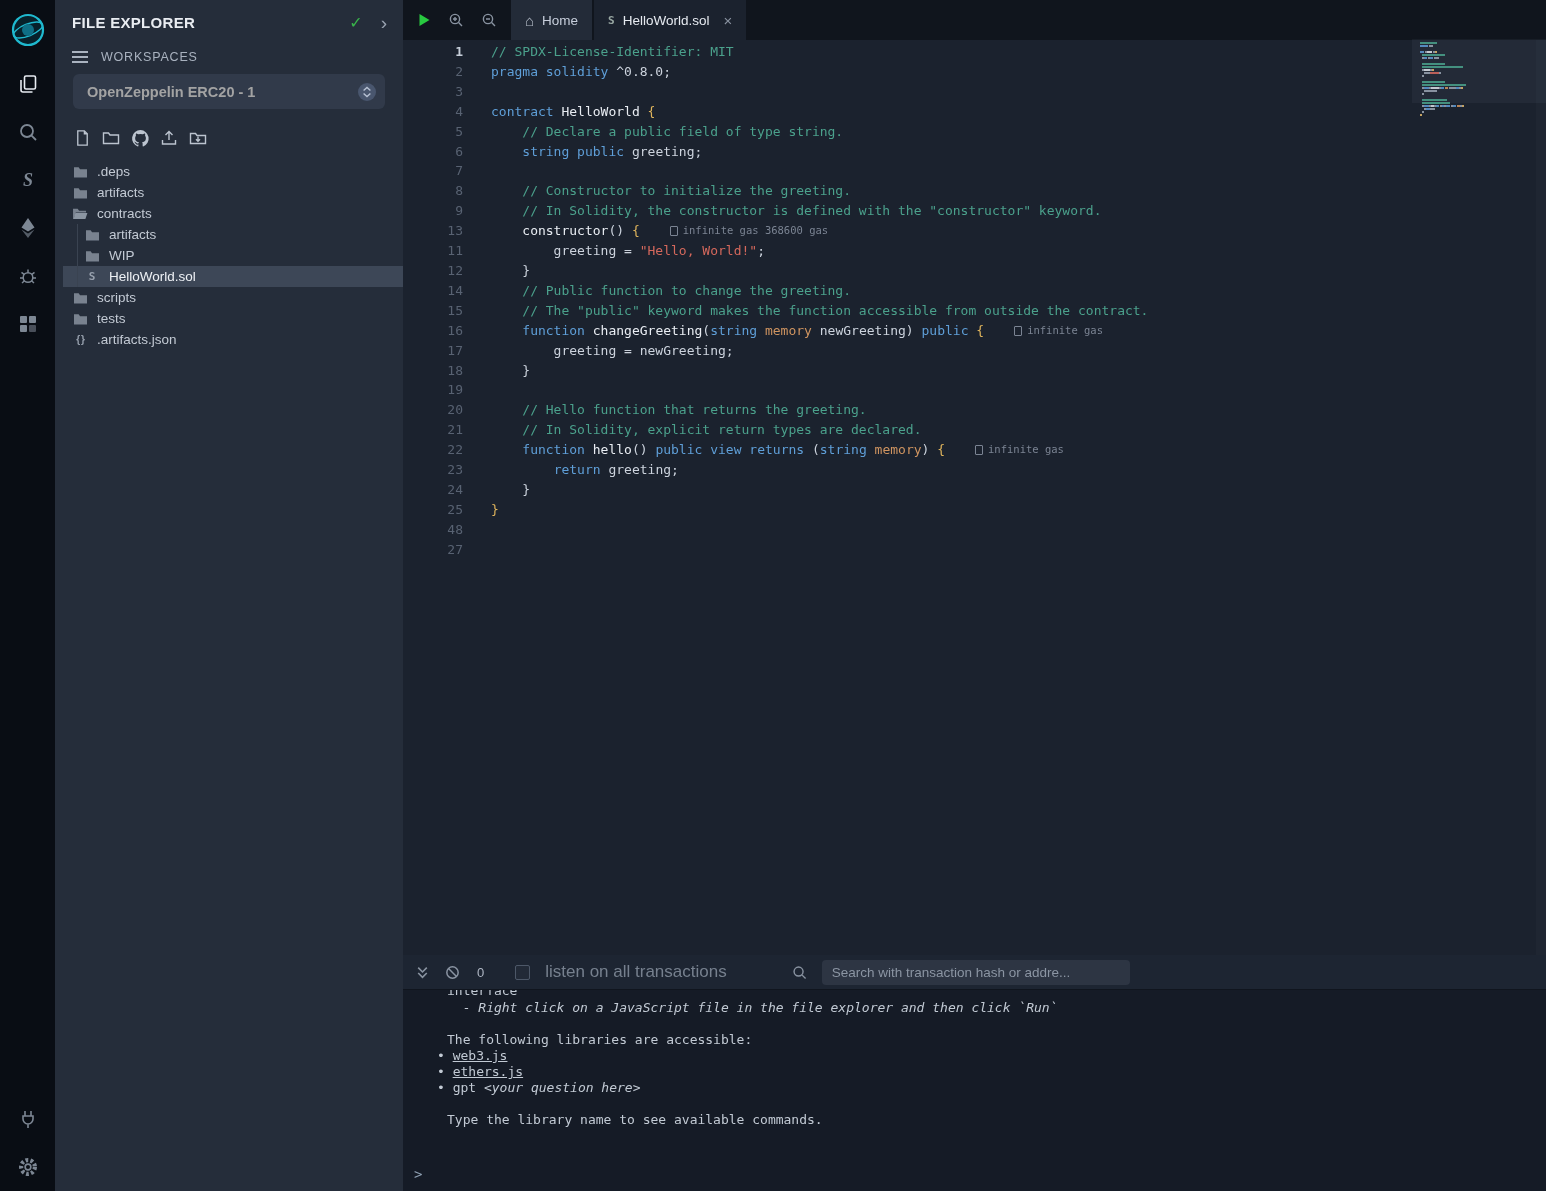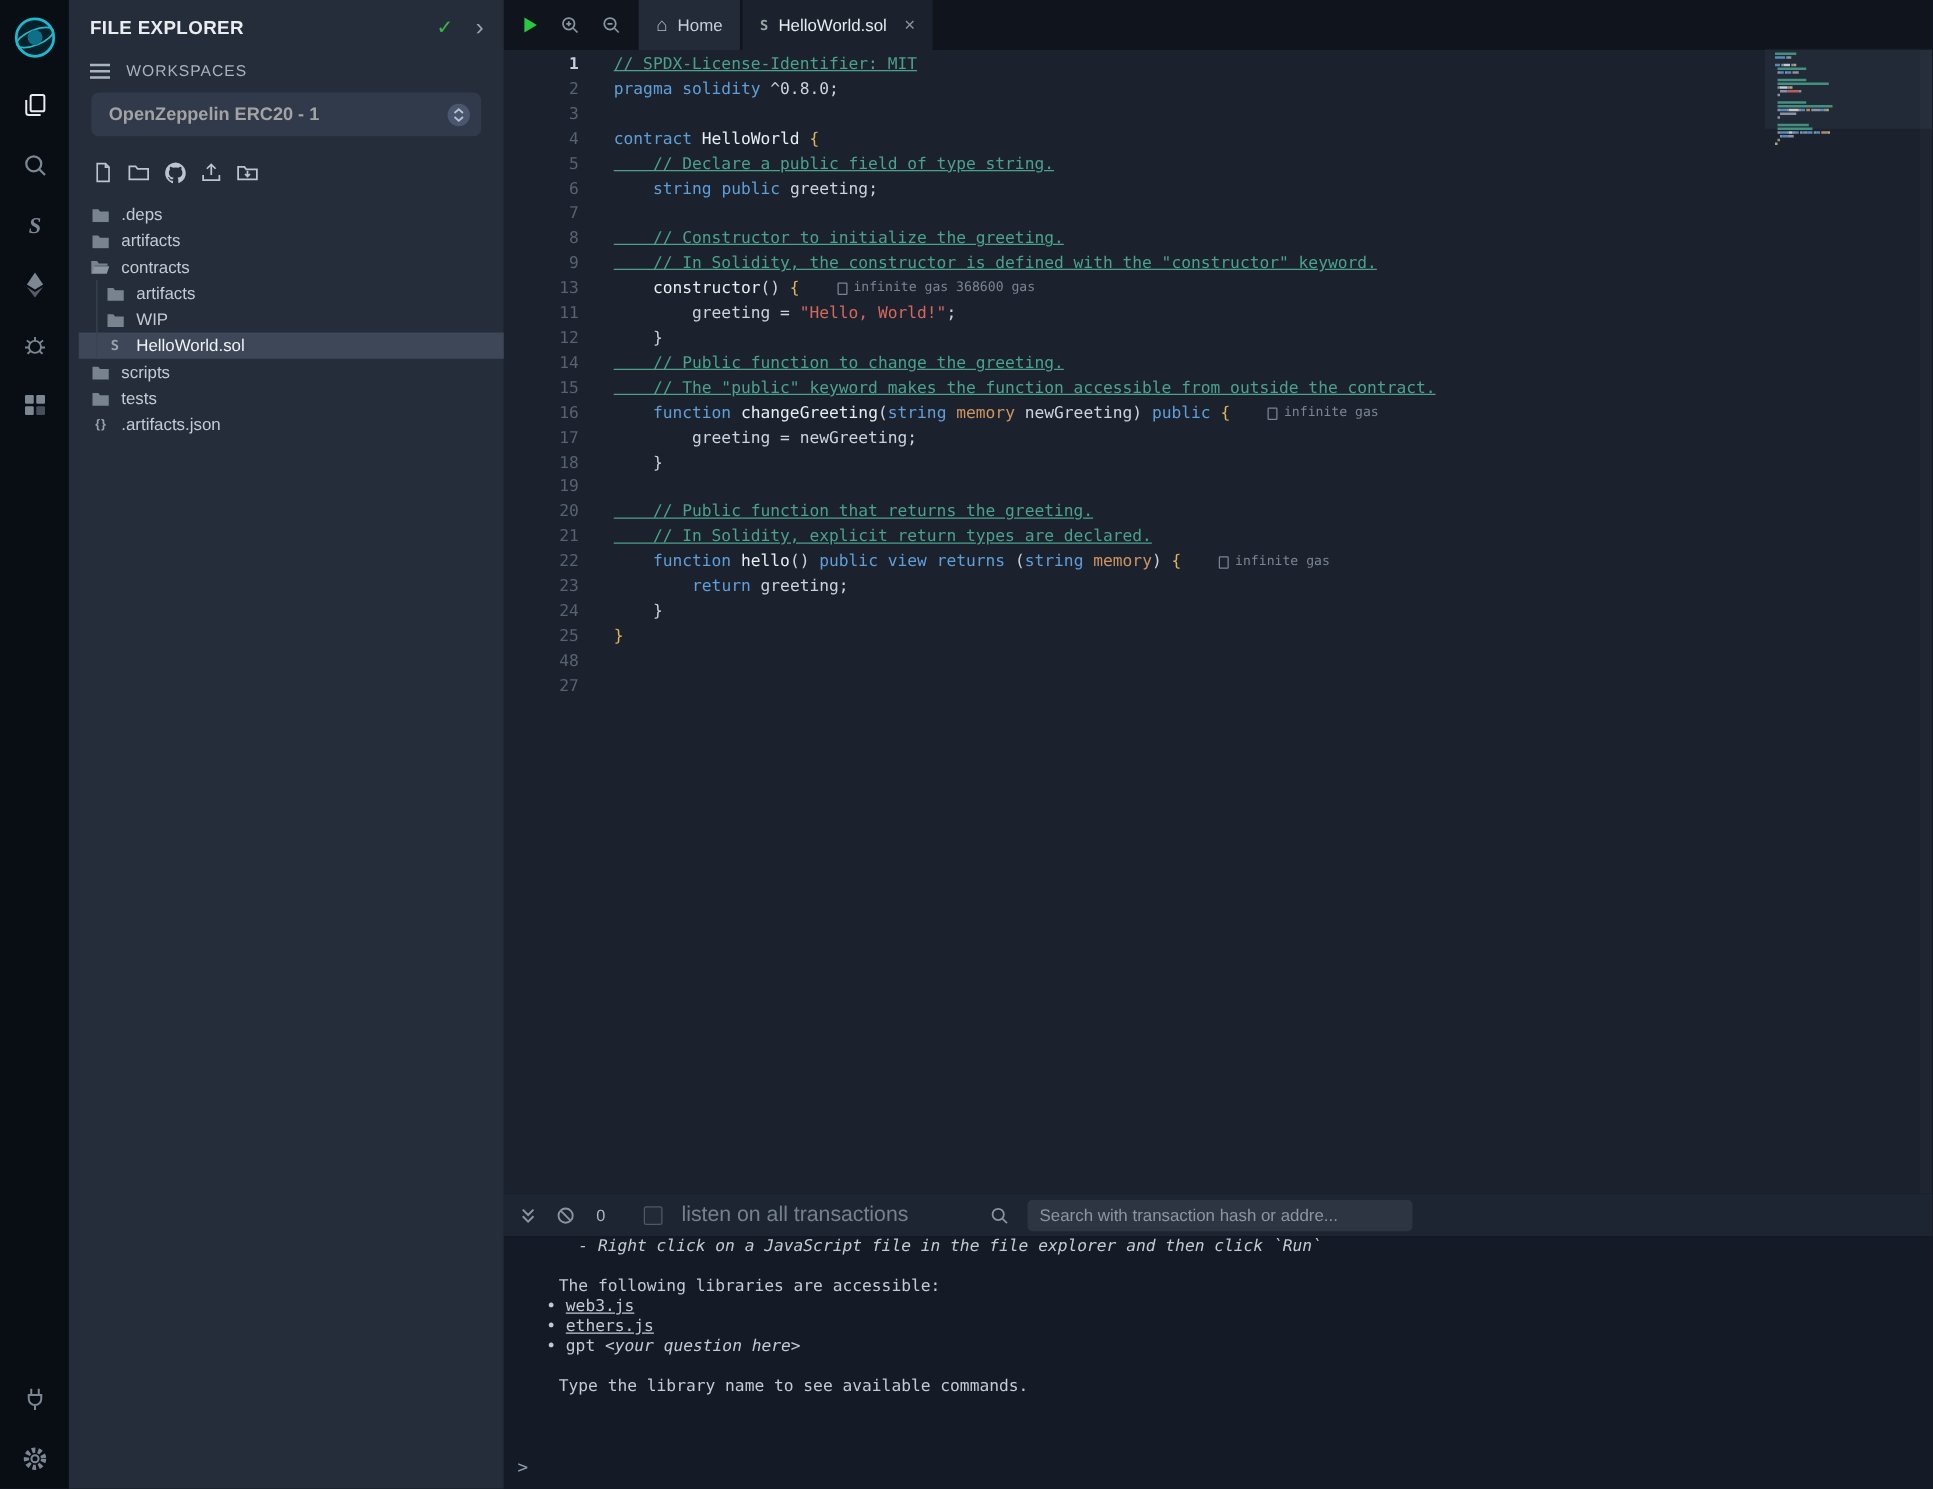--- a/index.html
+++ b/index.html
@@ -54,21 +54,21 @@
   .tab-ic-home { font-size:15px; color:#b6bec9; }
   .tab-ic-sol { font-family:"DejaVu Sans Mono", monospace; font-weight:700; font-size:11px; color:#99a8a3; }
   .tab-close { margin-left:6px; font-size:15px; color:#8a93a1; cursor:pointer; }
 
   .code { position:absolute; top:40px; left:0; right:0; bottom:0; overflow:hidden;
           font-family:"DejaVu Sans Mono", monospace; font-size:13px; line-height:19.9px; padding-top:2px; }
   .code-line { display:flex; align-items:baseline; }
   .ln { flex:none; width:60px; text-align:right; color:#586272; }
   .ln.cur { color:#c7cfda; font-weight:700; }
   .ctext { margin-left:28px; white-space:pre; }
-  .tk-cm { color:#4ba18c;text-decoration:underline; } .tk-kw { color:#5f9fd8; } .tk-st { color:#d4685c; }
+  .tk-cm { color:#4ba18c; } .tk-kw { color:#5f9fd8; } .tk-st { color:#d4685c; }
   .tk-pl { color:#ccd3dd; } .tk-br { color:#dfb45c; } .tk-mem{ color:#cf9460; }
   .tk-fn { color:#e9edf3; }
   .gas { margin-left:30px; display:flex; align-items:center; gap:5px; color:#7b8493;
          font-size:10.5px; align-self:center; }
   .gas-ic { width:8px; height:10px; border:1px solid #7b8493; border-radius:1px; display:inline-block; }
 
   .minimap { position:absolute; top:42px; right:14px; width:112px; z-index:2; cursor:pointer;}
   .mm-slider { position:absolute; top:-3px; left:-8px; right:-14px; height:64px; background:rgba(140,155,180,0.07); }
   .mm-row { height:2px; margin-bottom:1px; display:flex; }
   .mm-row i { height:2px; display:block; opacity:.85; flex:none; }
@@ -397,21 +397,21 @@
           <div class="code-line">
             <span class="ln">18</span>
             <span class="ctext"><span class="tk-pl">    }</span></span>
           </div>
           <div class="code-line">
             <span class="ln">19</span>
             <span class="ctext">&nbsp;</span>
           </div>
           <div class="code-line">
             <span class="ln">20</span>
-            <span class="ctext"><span class="tk-cm">    // Public function that returns the greeting.</span></span>
+            <span class="ctext"><span class="tk-cm">    // Hello function that returns the greeting.</span></span>
           </div>
           <div class="code-line">
             <span class="ln">21</span>
             <span class="ctext"><span class="tk-cm">    // In Solidity, explicit return types are declared.</span></span>
           </div>
           <div class="code-line">
             <span class="ln">22</span>
             <span class="ctext"><span class="tk-pl">    </span><span class="tk-kw">function</span><span class="tk-pl"> </span><span class="tk-fn">hello</span><span class="tk-pl">() </span><span class="tk-kw">public</span><span class="tk-pl"> </span><span class="tk-kw">view</span><span class="tk-pl"> </span><span class="tk-kw">returns</span><span class="tk-pl"> (</span><span class="tk-kw">string</span><span class="tk-mem"> memory</span><span class="tk-pl">) </span><span class="tk-br">{</span></span>
             <span class="gas">
               <i class="gas-ic"></i>
@@ -576,20 +576,21 @@
       <span class="tt-ic tt-search">
         <svg width="15" height="15" viewBox="0 0 16 16" fill="none" stroke="#8a94a2" stroke-width="1.5">
           <circle cx="7" cy="7" r="4.8"></circle>
             <path d="M10.8 10.8L14.5 14.5"></path>
         </svg>
       </span>
       <input class="tt-input" type="text" placeholder="Search with transaction hash or addre..." style="">
     </div>
     <div class="term-body">
       <div id="term-lines">
+          <div class="t-line t-clip"><span>interface</span></div>
           <div class="t-line t-italic">  - Right click on a JavaScript file in the file explorer and then click `Run`</div>
           <div class="t-line">&nbsp;</div>
           <div class="t-line">The following libraries are accessible:</div>
           <div class="t-line t-bullet">• <span class="t-link">web3.js</span></div>
           <div class="t-line t-bullet">• <span class="t-link">ethers.js</span></div>
           <div class="t-line t-bullet">• gpt <em>&lt;your question here&gt;</em></div>
           <div class="t-line">&nbsp;</div>
           <div class="t-line">Type the library name to see available commands.</div>
         </div>
       <div class="term-prompt">&gt;</div>

